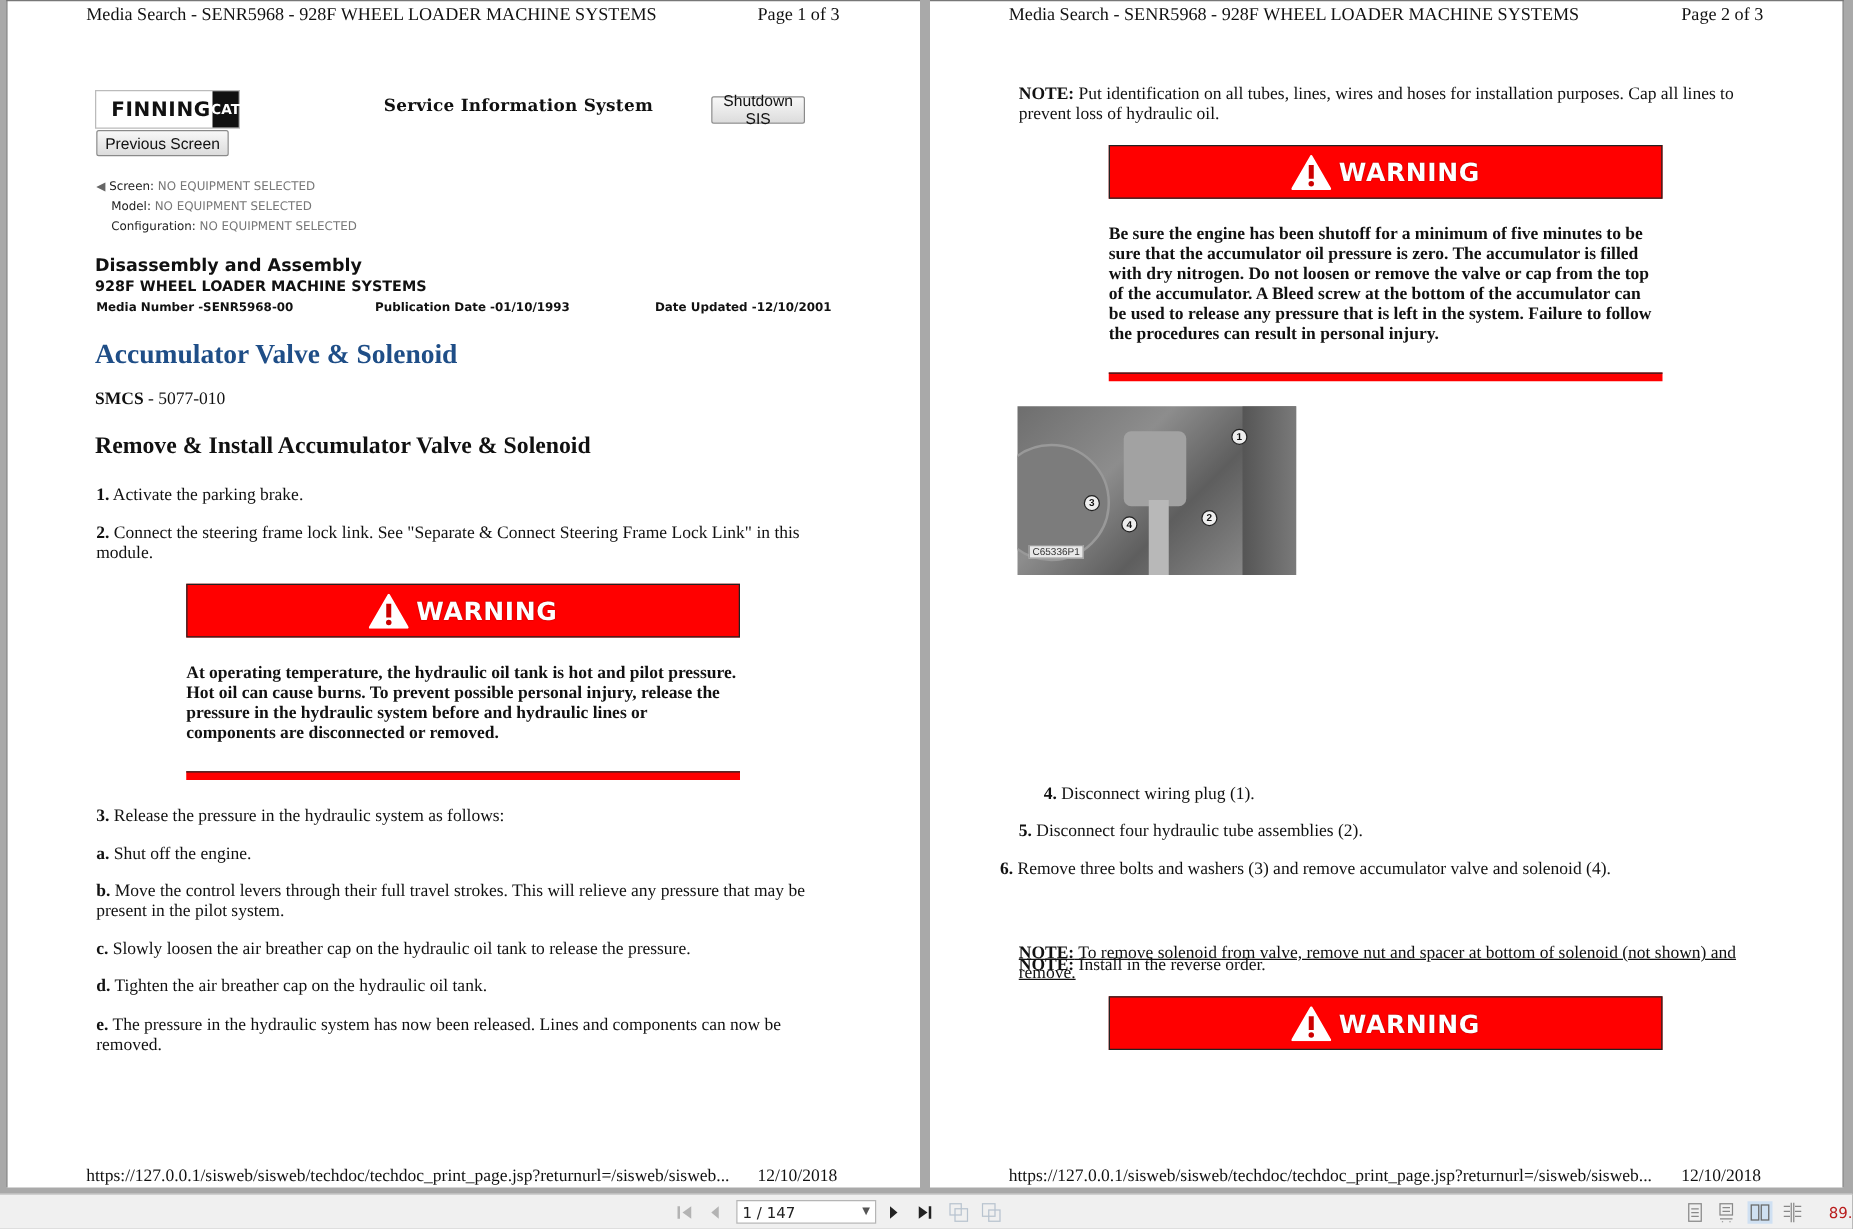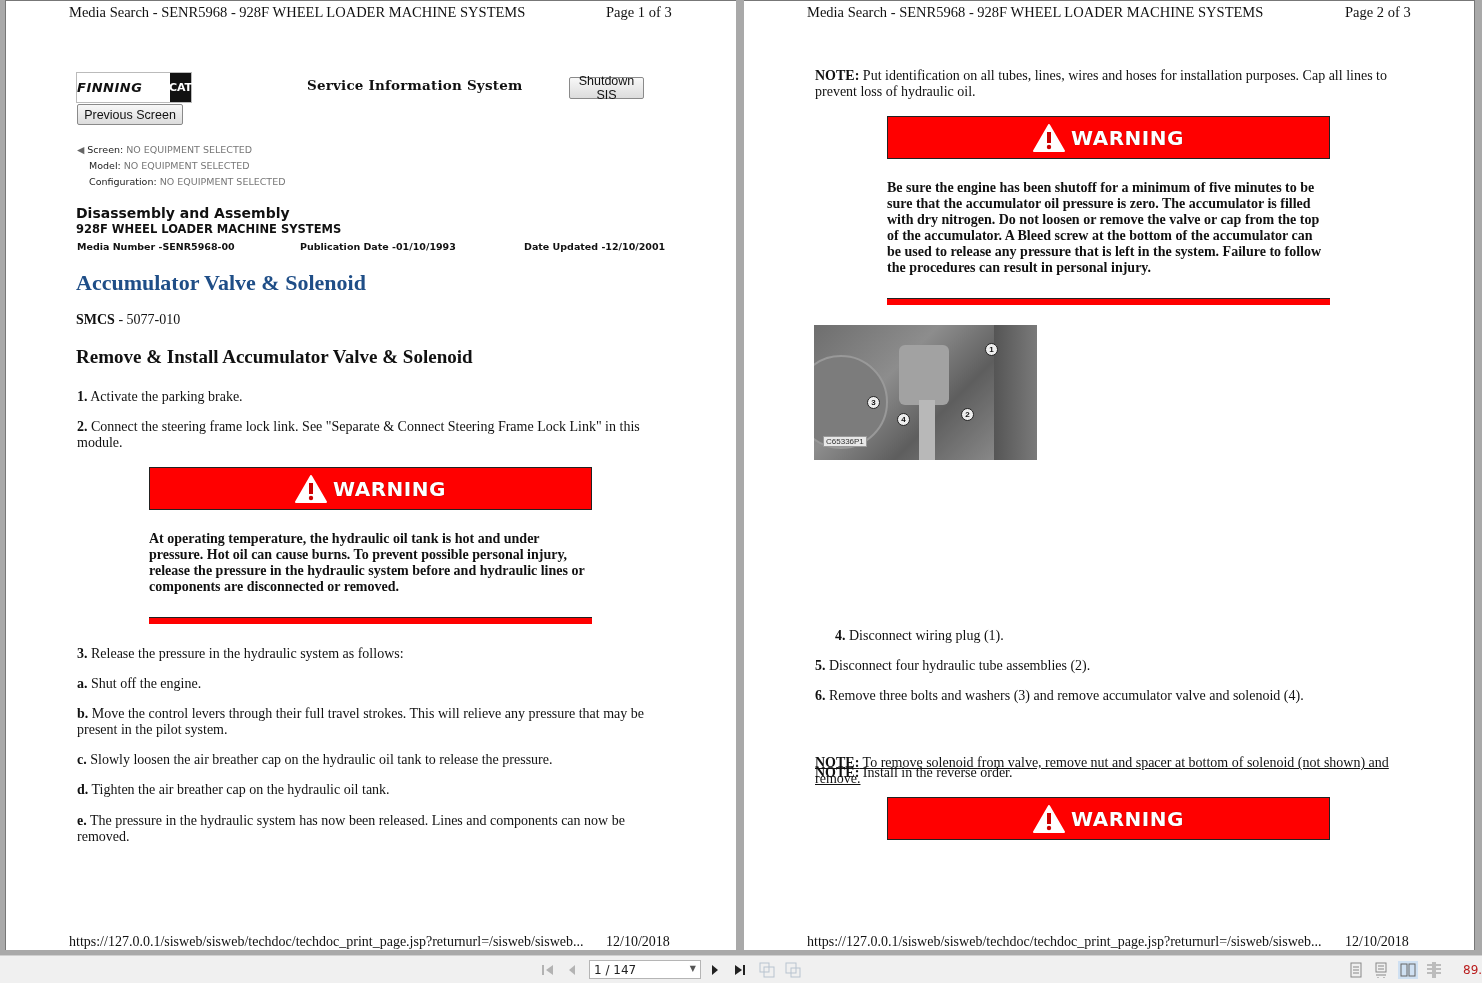--- a/index.html
+++ b/index.html
@@ -20,22 +20,22 @@
   .abs { position: absolute; }
   .hdr { font-size: 14.5px; top: 3px; white-space: nowrap; }
   .ftr { font-size: 14px; top: 933px; white-space: nowrap; }
 
   
   .logo-box {
     position: absolute; left: 70px; top: 71px; width: 114px; height: 29px;
     border: 1px solid #bbb; background: #fff; display: flex; align-items: center;
   }
   .logo-finning {
-    font-family: "DejaVu Sans", sans-serif; font-weight: bold; font-style: italic;
-    font-size: 13px; letter-spacing: 0.5px; color: #111;
+    font-family: "DejaVu Sans", sans-serif; font-weight: bold; 
+    font-size: 16px; letter-spacing: 0.5px; margin-left: 12px; color: #111;
   }
   .logo-cat {
     margin-left: auto; width: 21px; height: 29px; background: #111; color: #fff;
     font-family: "DejaVu Sans", sans-serif; font-weight: bold; font-size: 11px;
     display: flex; align-items: center; justify-content: center;
   }
   .sis-title {
     position: absolute; left: 301px; top: 76px;
     font-family: "DejaVu Serif", serif; font-weight: bold; font-size: 13.5px;
     letter-spacing: 0.2px;
@@ -163,21 +163,21 @@
   </div>
 
   <div class="warn-bar" style="left:143px; top:466px; width:443px; height:43px;">
     <svg width="32" height="28" viewBox="0 0 32 28">
       <path d="M16 1 L31 27 L1 27 Z" fill="#fff" stroke="#fff" stroke-linejoin="round" stroke-width="2"></path>
       <rect x="14" y="8" width="4" height="11" fill="#cc0000"></rect>
       <circle cx="16" cy="23" r="2.2" fill="#cc0000"></circle>
     </svg>
     <span class="warn-text">WARNING</span>
   </div>
-  <div class="warn-body" style="left:143px; top:530px; width:443px;">At operating temperature, the hydraulic oil tank is hot and under pressure. Hot oil can cause burns. To prevent possible personal injury, release the pressure in the hydraulic system before and hydraulic lines or components are disconnected or removed.</div>
+  <div class="warn-body" style="left:143px; top:530px; width:443px;">At operating temperature, the hydraulic oil tank is hot and pilot pressure. Hot oil can cause burns. To prevent possible personal injury, release the pressure in the hydraulic system before and hydraulic lines or components are disconnected or removed.</div>
   <div class="warn-line" style="left:143px; top:616px; width:443px;"></div>
 
   <div class="para" style="left:71px; top:645px; width:590px;">
     <b>3.</b><span> Release the pressure in the hydraulic system as follows:</span>
   </div>
   <div class="para" style="left:71px; top:675px; width:590px;">
     <b>a.</b><span> Shut off the engine.</span>
   </div>
   <div class="para" style="left:71px; top:705px; width:590px;">
     <b>b.</b><span> Move the control levers through their full travel strokes. This will relieve any pressure that may be present in the pilot system.</span>
@@ -227,21 +227,21 @@
     <div class="photo-label" style="left:9px; top:111px;">C65336P1</div>
   </div>
 
 
   <div class="para" style="left:71px; top:627px; width:590px;margin-left:20px;">
     <b>4.</b><span> Disconnect wiring plug (1).</span>
   </div>
   <div class="para" style="left:71px; top:657px; width:590px;">
     <b>5.</b><span> Disconnect four hydraulic tube assemblies (2).</span>
   </div>
-  <div class="para" style="left:71px; top:687px; width:590px;">
+  <div class="para" style="left:56px; top:687px; width:590px;">
     <b>6.</b><span> Remove three bolts and washers (3) and remove accumulator valve and solenoid (4).</span>
   </div>
   <div class="para" style="left:71px; top:754px; width:590px;text-decoration:underline;">
     <b>NOTE:</b><span> To remove solenoid from valve, remove nut and spacer at bottom of solenoid (not shown) and remove.</span>
   </div>
   <div class="para" style="left:71px; top:764px; width:590px;">
     <b>NOTE:</b><span> Install in the reverse order.</span>
   </div>
 
   <div class="warn-bar" style="left:143px; top:796px; width:443px; height:43px;">

